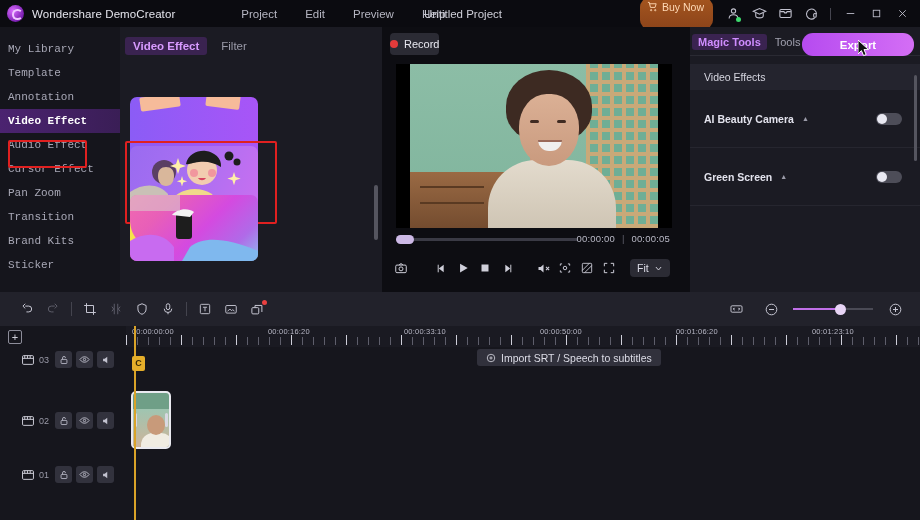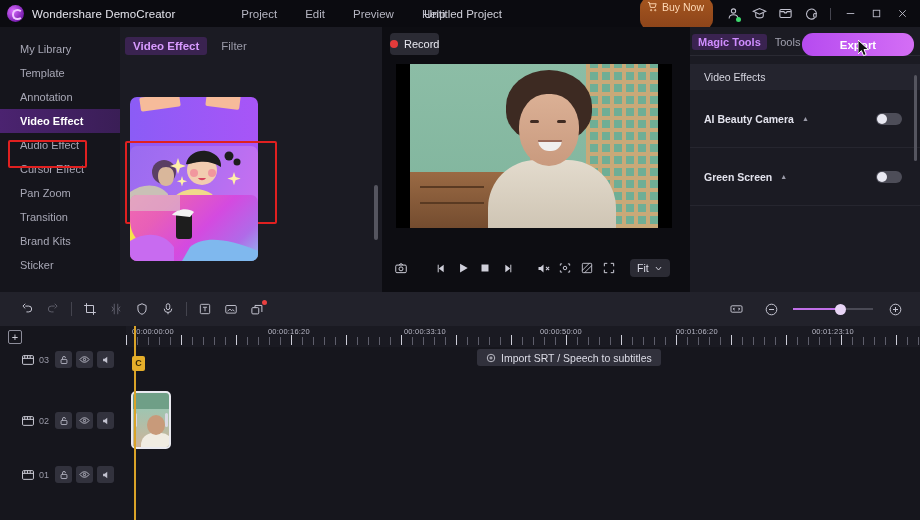--- a/index.html
+++ b/index.html
@@ -43,21 +43,21 @@
   .ticon svg { display:block; }
   .ticon .dot { position:absolute; right:4px; bottom:3px; width:5px;height:5px;border-radius:50%;background:#3ddb6e;}
   .tdiv { width:1px; height:12px; background:#45454f; margin:0 5px; }
 
   
   .leftnav {
     position:absolute; left:0; top:27px; width:120px; height:265px;
     background:#15151c; padding-top:10px;
   }
   .nav-item{
-    font-size:11px; color:#a8a8b6; padding:6px 0 6px 20px; cursor:default; position:relative;
+    font-size:11px; color:#a8a8b6; padding:6px 0 6px 8px; cursor:default; position:relative;font-family:Liberation Mono, monospace;
   }
   .nav-item.active{
     background: linear-gradient(90deg,#4b2370,#3a1e56);
     color:#fff; font-weight:bold;
   }
   .nav-highlight{
     position:absolute; left:8px; top:113px; width:79px; height:28px;
     border:2px solid #e02020; border-radius:2px; pointer-events:none;
   }
 
@@ -381,20 +381,29 @@
         <div class="v-neck"></div>
         <div class="v-body"></div>
         <div class="v-face">
           <span class="v-eye l"></span>
           <span class="v-eye r"></span>
           <span class="v-smile"></span>
         </div>
       </div>
     </div>
 
+    <div class="pbar">
+      <div class="pbar-track"></div>
+      <div class="pbar-knob"></div>
+      <div class="ptime">
+        <span>00:00:00</span>
+        <span class="sep">|</span>
+        <span>00:00:05</span>
+      </div>
+    </div>
 
     <div class="pctrl">
       <div class="pc">
         <svg width="14" height="14" viewBox="0 0 24 24" fill="none" stroke="currentColor" stroke-width="1.7">
           <rect x="3" y="7" width="18" height="13" rx="2"></rect>
             <circle cx="12" cy="13.5" r="3.4"></circle>
             <path d="M9 7l1.4-2h3.2L15 7"></path>
         </svg>
       </div>
       <div class="spacer-a"></div>

